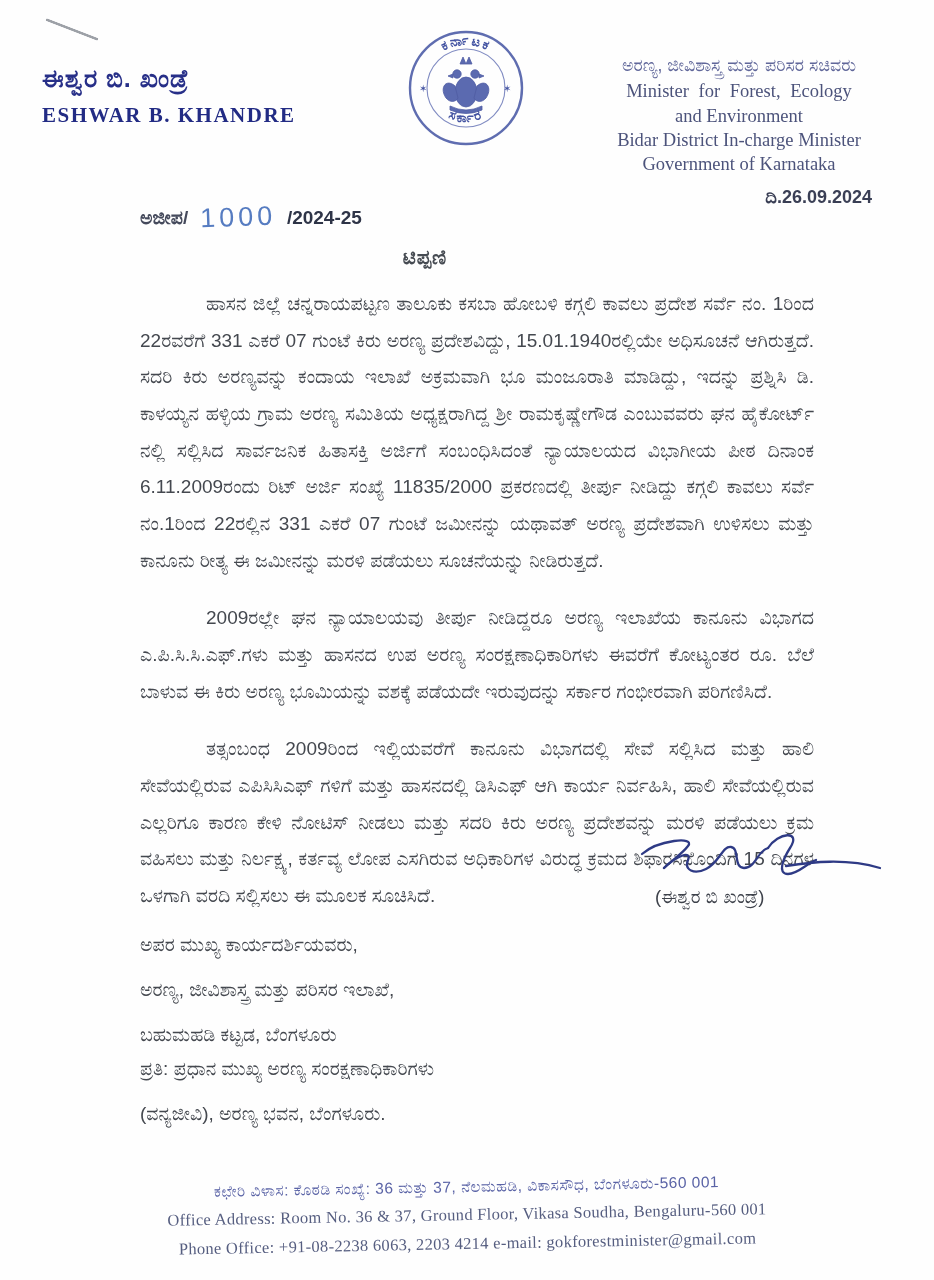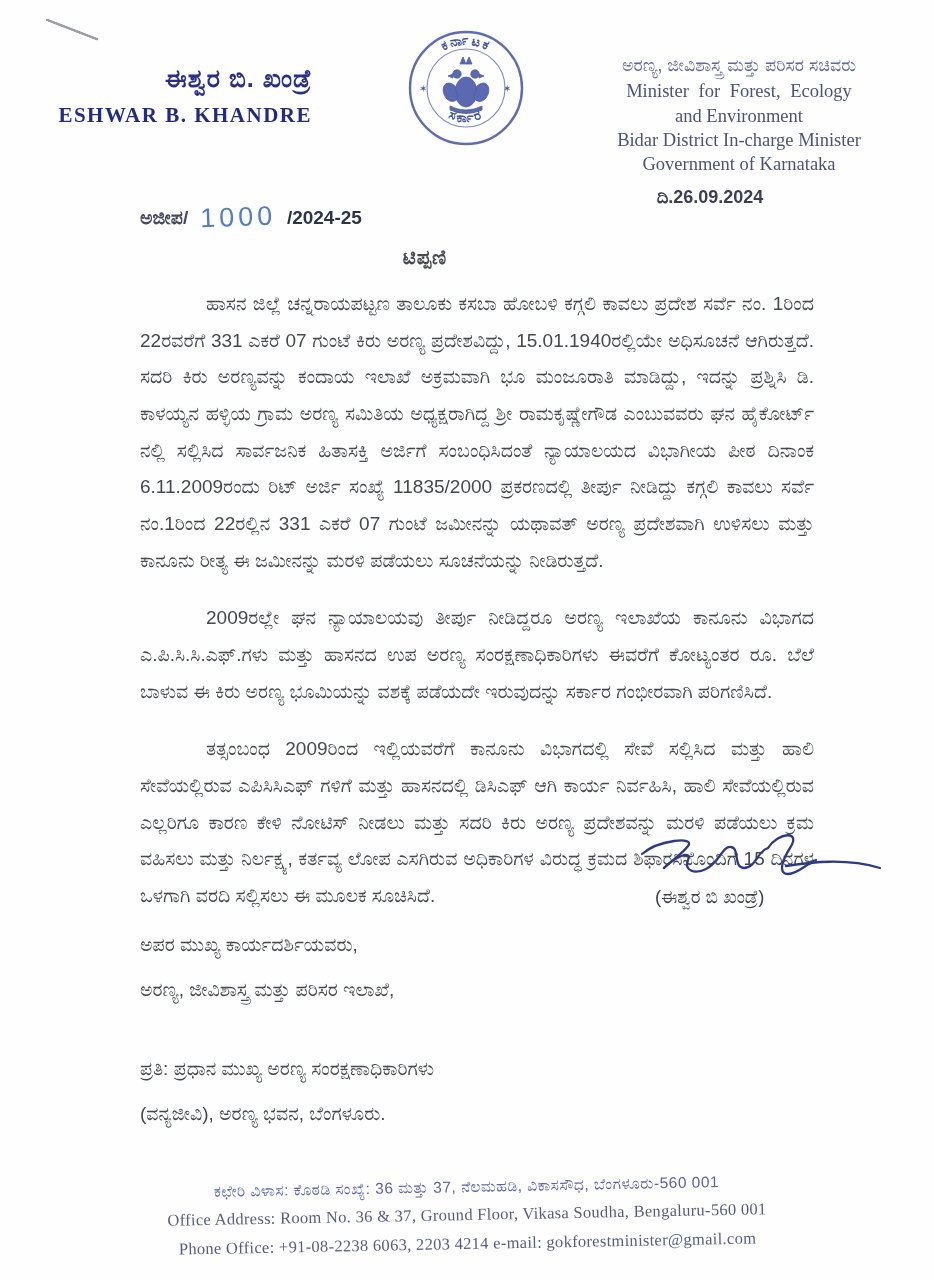--- a/index.html
+++ b/index.html
@@ -5,30 +5,30 @@
   html,body{margin:0;padding:0;background:#ffffff;}
   .page{
     position:relative;width:934px;height:1280px;margin:0 auto;
     background:#fefefe;overflow:hidden;
     font-family:"Liberation Sans",sans-serif;
     color:#43474e;
   }
   
   .pen-mark{position:absolute;left:44px;top:28px;width:56px;height:0;
     border-top:3px solid #8d9199;transform:rotate(21deg);border-radius:2px;opacity:.85;}
-  .header-left{position:absolute;left:42px;top:64px;width:270px;text-align:right;}
+  .header-left{position:absolute;left:42px;top:64px;width:270px;text-align:left;}
   .name-kn{font-size:25px;font-weight:600;color:#272f88;letter-spacing:1px;}
   .name-en{font-size:21px;font-weight:700;color:#222b84;letter-spacing:1.5px;margin-top:9px;
     font-family:"Liberation Serif",serif;}
   .emblem{position:absolute;left:406px;top:28px;width:120px;height:120px;}
   .header-right{position:absolute;left:548px;top:52px;width:382px;text-align:center;}
   .hr-kn{font-size:17.5px;color:#60679a;line-height:1.55;}
   .hr-en{font-size:18.5px;color:#4c537b;line-height:1.32;font-family:"Liberation Serif",serif;}
   .hr-en.wide{word-spacing:5px;}
-  .hr-date{font-size:18px;font-weight:700;color:#3a3f55;margin-top:10px;
+  .hr-date{font-size:18px;font-weight:700;color:#3a3f55;margin-top:10px;text-align:right;
     padding-right:58px;}
   
   .ref-line{position:absolute;left:140px;top:200px;font-size:19px;color:#3e4353;}
   .ref-prefix{font-weight:600;color:#454a5c;text-align:right;}
   .ref-number{display:inline-block;font-size:27px;font-weight:300;color:#567cc1;
     letter-spacing:4px;transform:rotate(-2deg) translateY(2px);margin:0 6px;}
   .ref-suffix{font-weight:700;color:#2e3447;}
   
   .doc-title{position:absolute;left:0;top:246px;width:850px;text-align:center;
     font-size:20px;font-weight:600;color:#464b52;letter-spacing:1px;}
@@ -123,20 +123,21 @@
         <path d="M132,22 C142,6 166,4 154,22 C147,33 141,48 152,48 C162,48 170,38 180,34"></path>
         <path d="M150,40 C176,36 210,32 244,42"></path>
       </g>
     </svg>
   </div>
   <div class="signer-name">(ಈಶ್ವರ ಬಿ ಖಂಡ್ರೆ)</div>
 
   <div class="addressee">
     <div>ಅಪರ ಮುಖ್ಯ ಕಾರ್ಯದರ್ಶಿಯವರು,</div>
     <div>ಅರಣ್ಯ, ಜೀವಿಶಾಸ್ತ್ರ ಮತ್ತು ಪರಿಸರ ಇಲಾಖೆ,</div>
+    <div>ಬಹುಮಹಡಿ ಕಟ್ಟಡ, ಬೆಂಗಳೂರು</div>
   </div>
 
   <div class="copy-to">
     <div>ಪ್ರತಿ: ಪ್ರಧಾನ ಮುಖ್ಯ ಅರಣ್ಯ ಸಂರಕ್ಷಣಾಧಿಕಾರಿಗಳು</div>
     <div>(ವನ್ಯಜೀವಿ), ಅರಣ್ಯ ಭವನ, ಬೆಂಗಳೂರು.</div>
   </div>
 
   <div class="footer">
     <div class="footer-kn">ಕಛೇರಿ ವಿಳಾಸ: ಕೊಠಡಿ ಸಂಖ್ಯೆ: 36 ಮತ್ತು 37, ನೆಲಮಹಡಿ, ವಿಕಾಸಸೌಧ, ಬೆಂಗಳೂರು-560 001</div>
     <div class="footer-en">Office Address: Room No. 36 &amp; 37, Ground Floor, Vikasa Soudha, Bengaluru-560 001</div>

